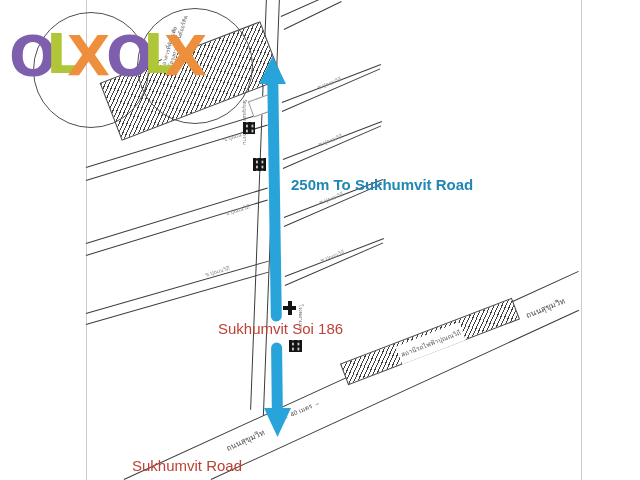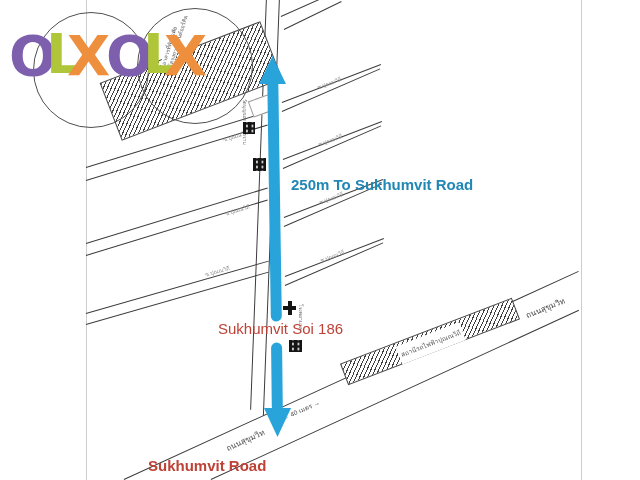--- a/index.html
+++ b/index.html
@@ -107,21 +107,21 @@
 
   <svg class="arrow" width="640" height="480" viewBox="0 0 640 480">
     <line x1="272.8" y1="82" x2="276.3" y2="316" stroke-width="11" stroke-linecap="round" stroke="#29a4da"></line>
     <line x1="276.6" y1="348" x2="277.3" y2="407" stroke-width="11" stroke-linecap="round" stroke="#29a4da"></line>
     <polygon points="272.5,56 259,84 286,84" fill="#29a4da"></polygon>
     <polygon points="264,408 291,408 277.5,437" fill="#29a4da"></polygon>
   </svg>
 
   <span class="blue-label" style="left:291px;top:160px;margin-top:16px;">250m To Sukhumvit Road</span>
   <span class="red-label" style="left:218px;top:320px;">Sukhumvit Soi 186</span>
-  <span class="red-label" style="left:148px;top:457px;font-weight:bold;">Sukhumvit Road</span>
+  <span class="red-label" style="left:132px;top:457px;">Sukhumvit Road</span>
 
   <div class="wm-circle" style="left:33px;top:12px;"></div>
   <div class="wm-circle" style="left:137px;top:8px;"></div>
   <span class="wm-letter" style="left:9px;top:28px;color:#7d5fae;">O</span>
   <span class="wm-letter" style="left:46px;top:26px;color:#aec637;">L</span>
   <span class="wm-letter" style="left:67px;top:28px;color:#ee8f3d;">X</span>
   <span class="wm-letter" style="left:106px;top:28px;color:#7d5fae;">O</span>
   <span class="wm-letter" style="left:143px;top:26px;color:#aec637;">L</span>
   <span class="wm-letter" style="left:164px;top:28px;color:#ee8f3d;">X</span>
 

